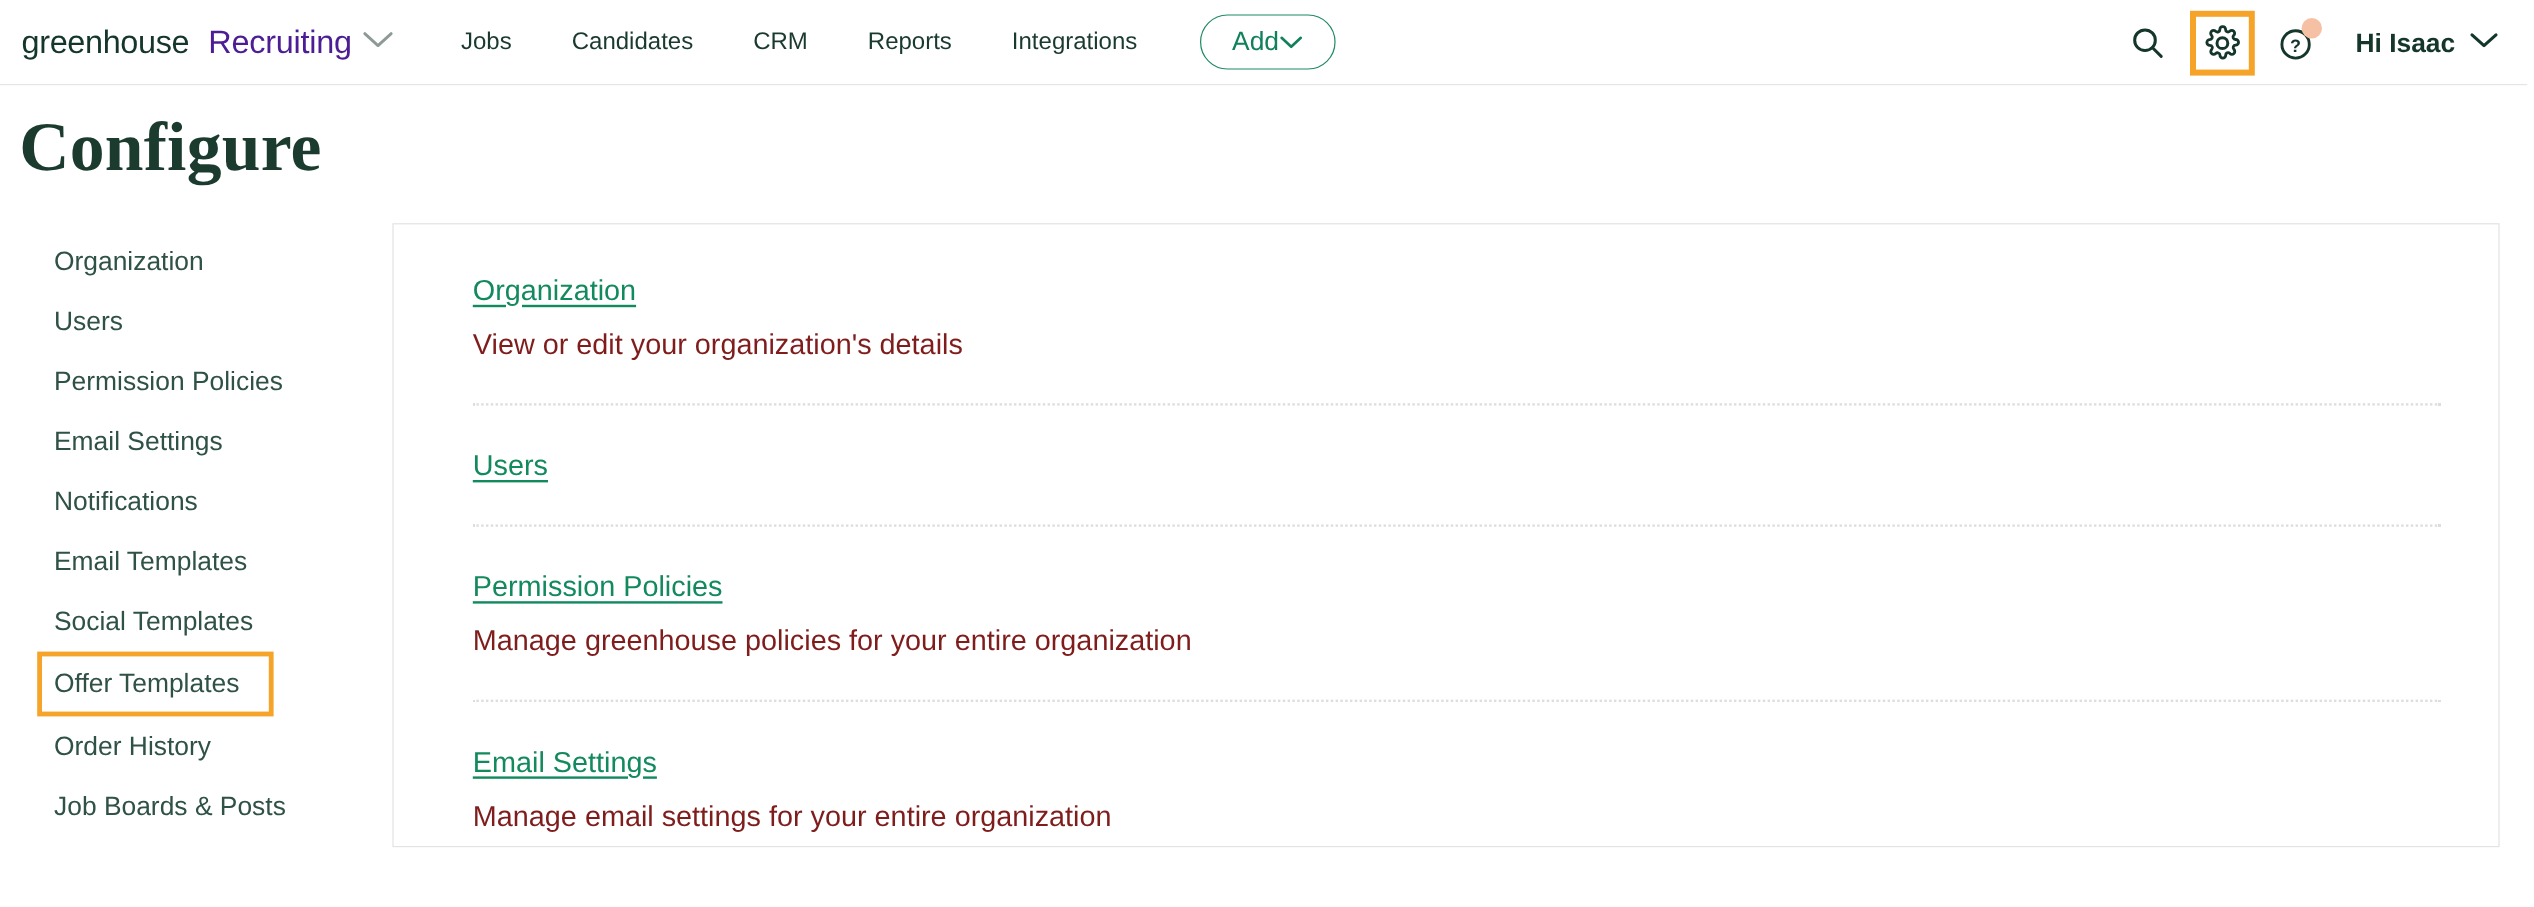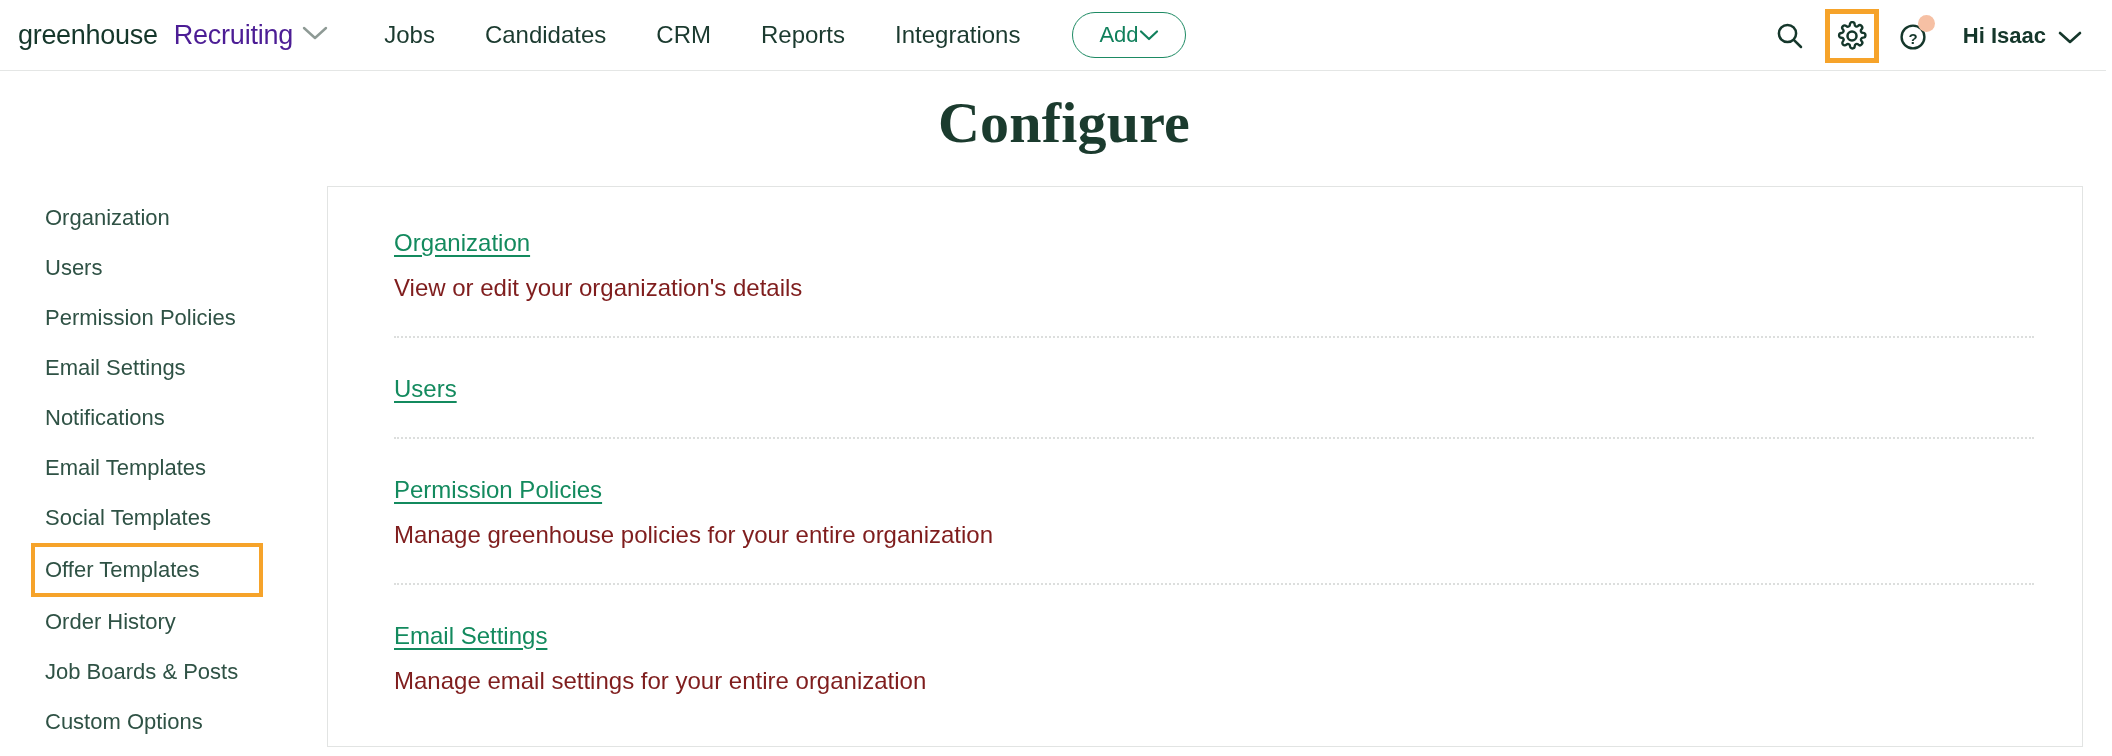--- a/index.html
+++ b/index.html
@@ -44,21 +44,21 @@
     margin-left: 7px;
   }
   .brand-chev { display: block; }
 
   .nav-links {
     display: flex;
     align-items: center;
     gap: 50px;
   }
   .nav-link {
-    font-size: 24px;
+    font-size: 20px;
     color: #1b3a2f;
     cursor: pointer;
     line-height: 1;
     white-space: nowrap;
   }
 
   .add-btn {
     margin-left: 52px;
     height: 46px;
     padding: 0 26px;
@@ -106,42 +106,41 @@
     position: absolute;
     width: 17px;
     height: 17px;
     border-radius: 50%;
     background: #f6c0a4;
     top: 6px;
     right: 6px;
   }
   .greeting {
     display: flex;
-    align-items: flex-end;
+    align-items: center;
     gap: 12px;
     margin-left: 22px;
     margin-right: 10px;
     cursor: pointer;
   }
   .greeting-text {
     font-size: 22px;
     font-weight: bold;
     color: #15372b;
     white-space: nowrap;
   }
 
   
   .page-title {
     font-family: "Liberation Serif", serif;
     font-size: 58px;
     color: #1b3b2e;
     padding: 22px 0 0 16px;
     line-height: 1.05;
     letter-spacing: 0.2px;
-    text-align: center;
   }
 
   
   .body-wrap {
     display: flex;
     padding-top: 32px;
   }
 
   .sidebar {
     width: 327px;
@@ -157,21 +156,21 @@
     display: flex;
     align-items: center;
     cursor: pointer;
     white-space: nowrap;
   }
   .side-item.highlighted {
     border: 4px solid #f6a32a;
     background: #fff;
     margin-left: -14px;
     padding-left: 10px;
-    width: 232px;
+    width: 197px;
     height: 54px;
   }
 
   .panel {
     flex: 1;
     margin-right: 29px;
     border: 1px solid #e2e4e3;
     background: #fff;
     padding: 0 0 0 0;
     min-height: 520px;
@@ -276,21 +275,20 @@
     <div class="side-item">Organization</div>
     <div class="side-item">Users</div>
     <div class="side-item">Permission Policies</div>
     <div class="side-item">Email Settings</div>
     <div class="side-item">Notifications</div>
     <div class="side-item">Email Templates</div>
     <div class="side-item">Social Templates</div>
     <div class="side-item highlighted">Offer Templates</div>
     <div class="side-item">Order History</div>
     <div class="side-item">Job Boards &amp; Posts</div>
-    <div class="side-item">Custom Options</div>
   </nav>
 
   <section class="panel">
     <div class="panel-inner">
 
       <div class="config-row">
         <a class="row-link">Organization</a>
         <div class="row-desc">View or edit your organization's details</div>
         <div class="divider"></div>
       </div>

